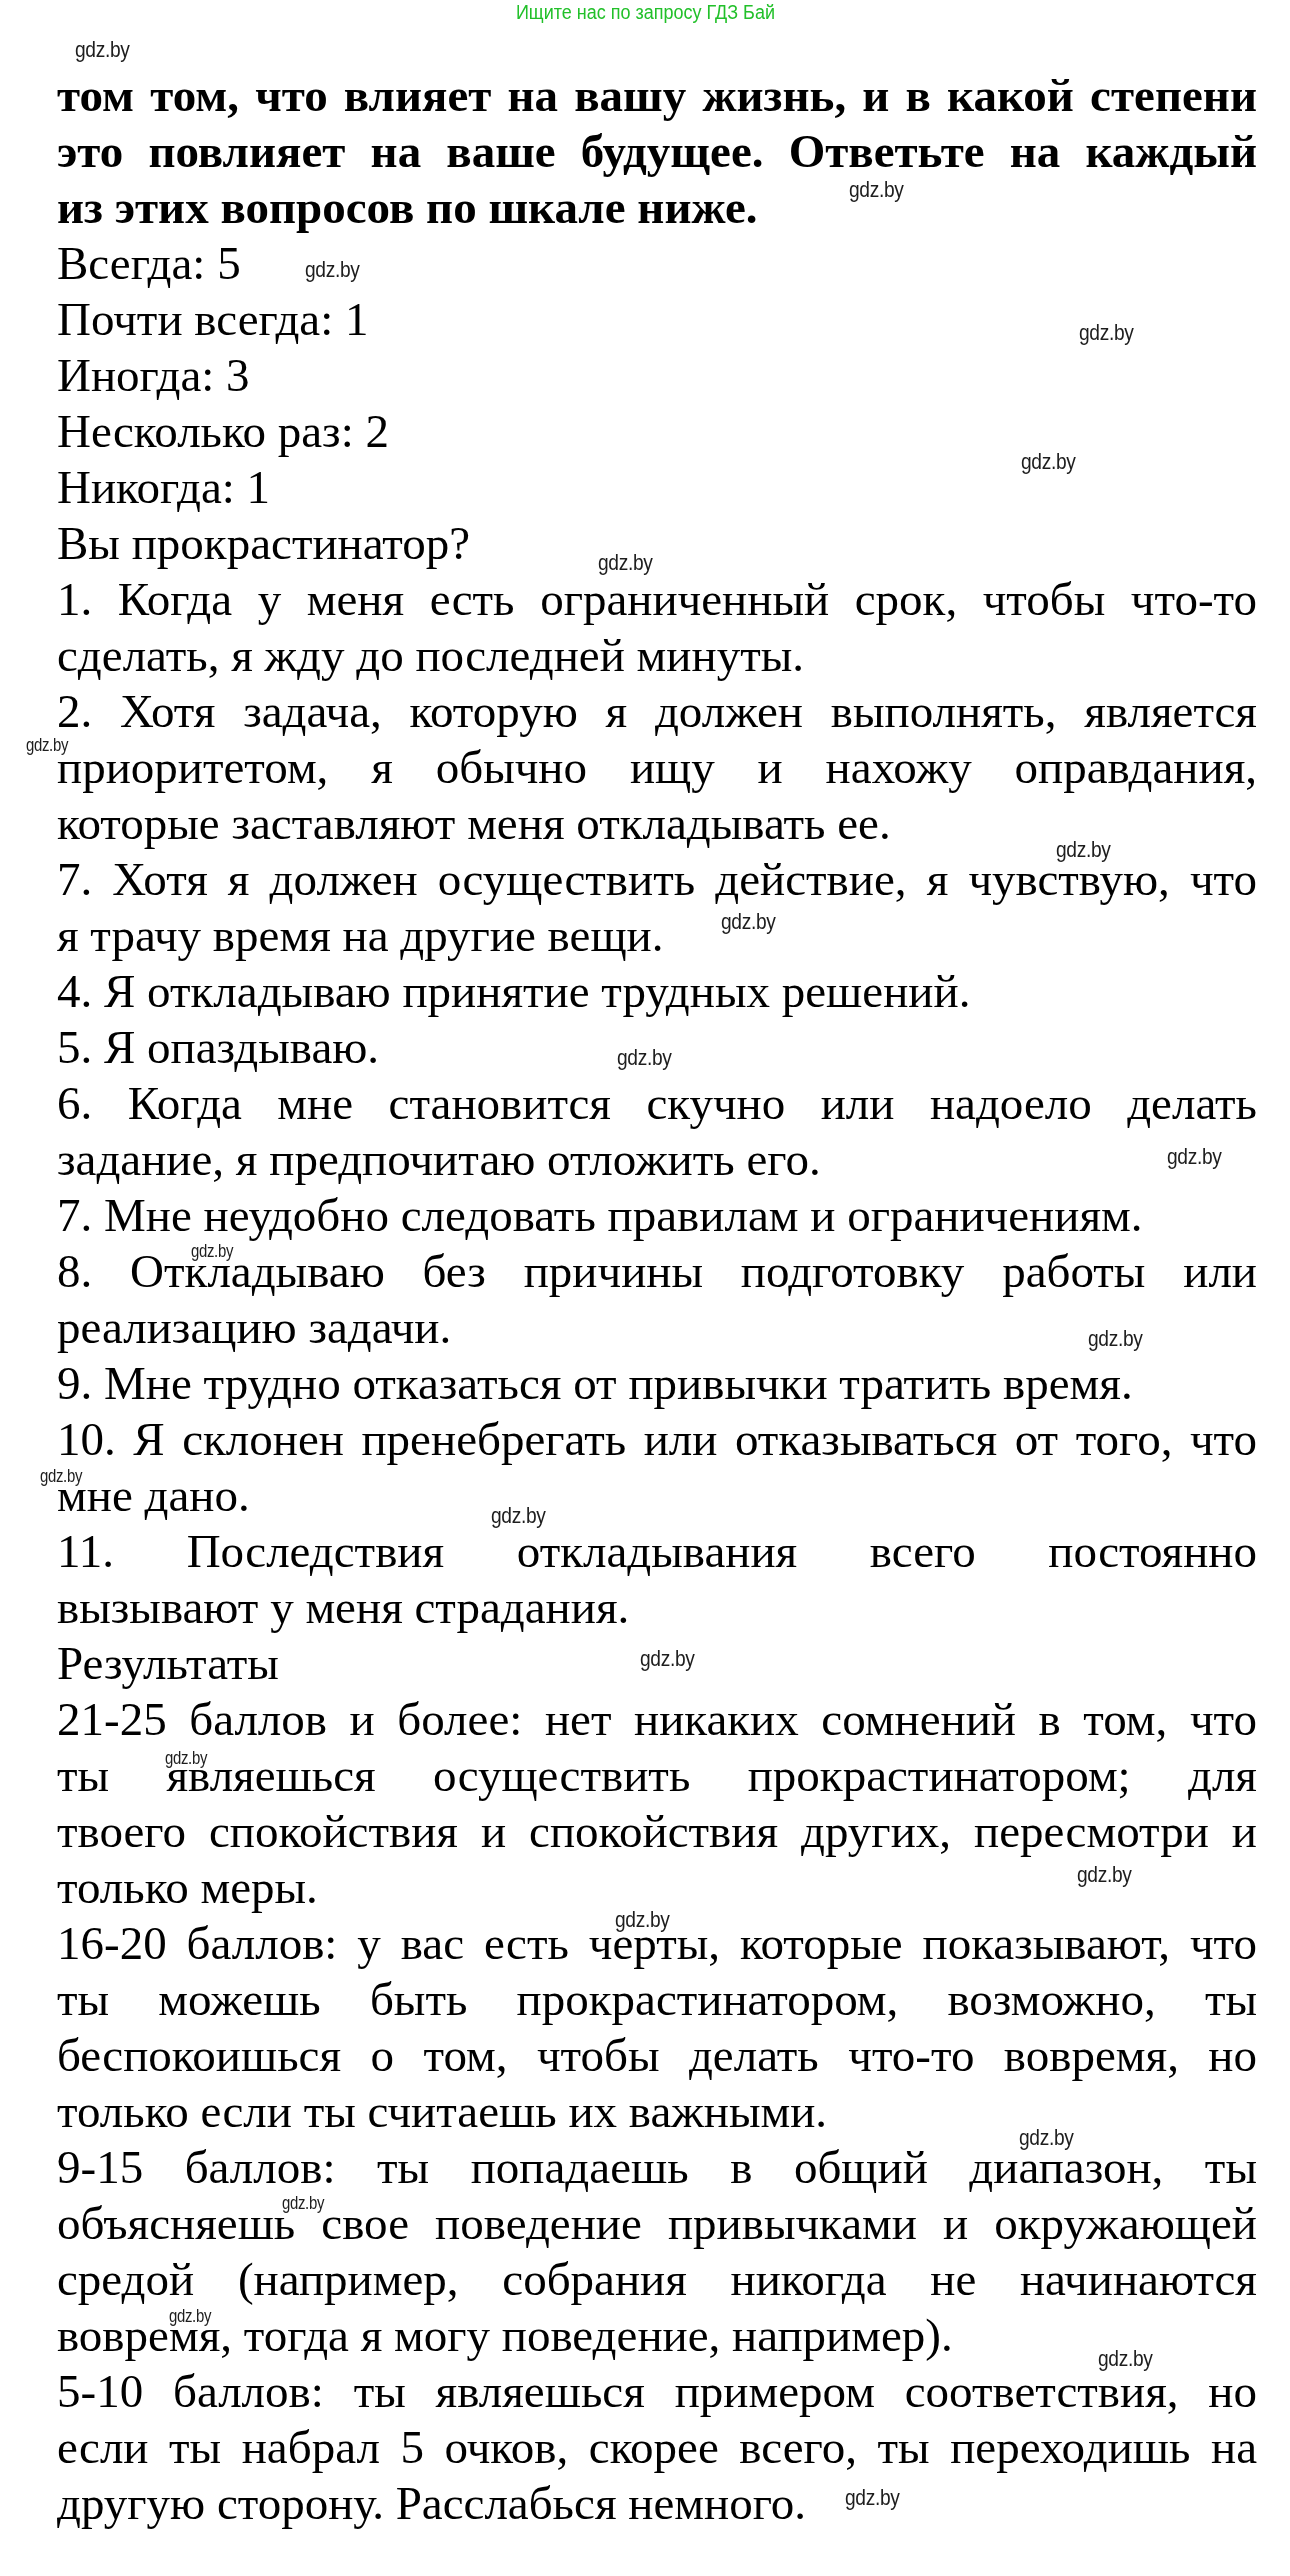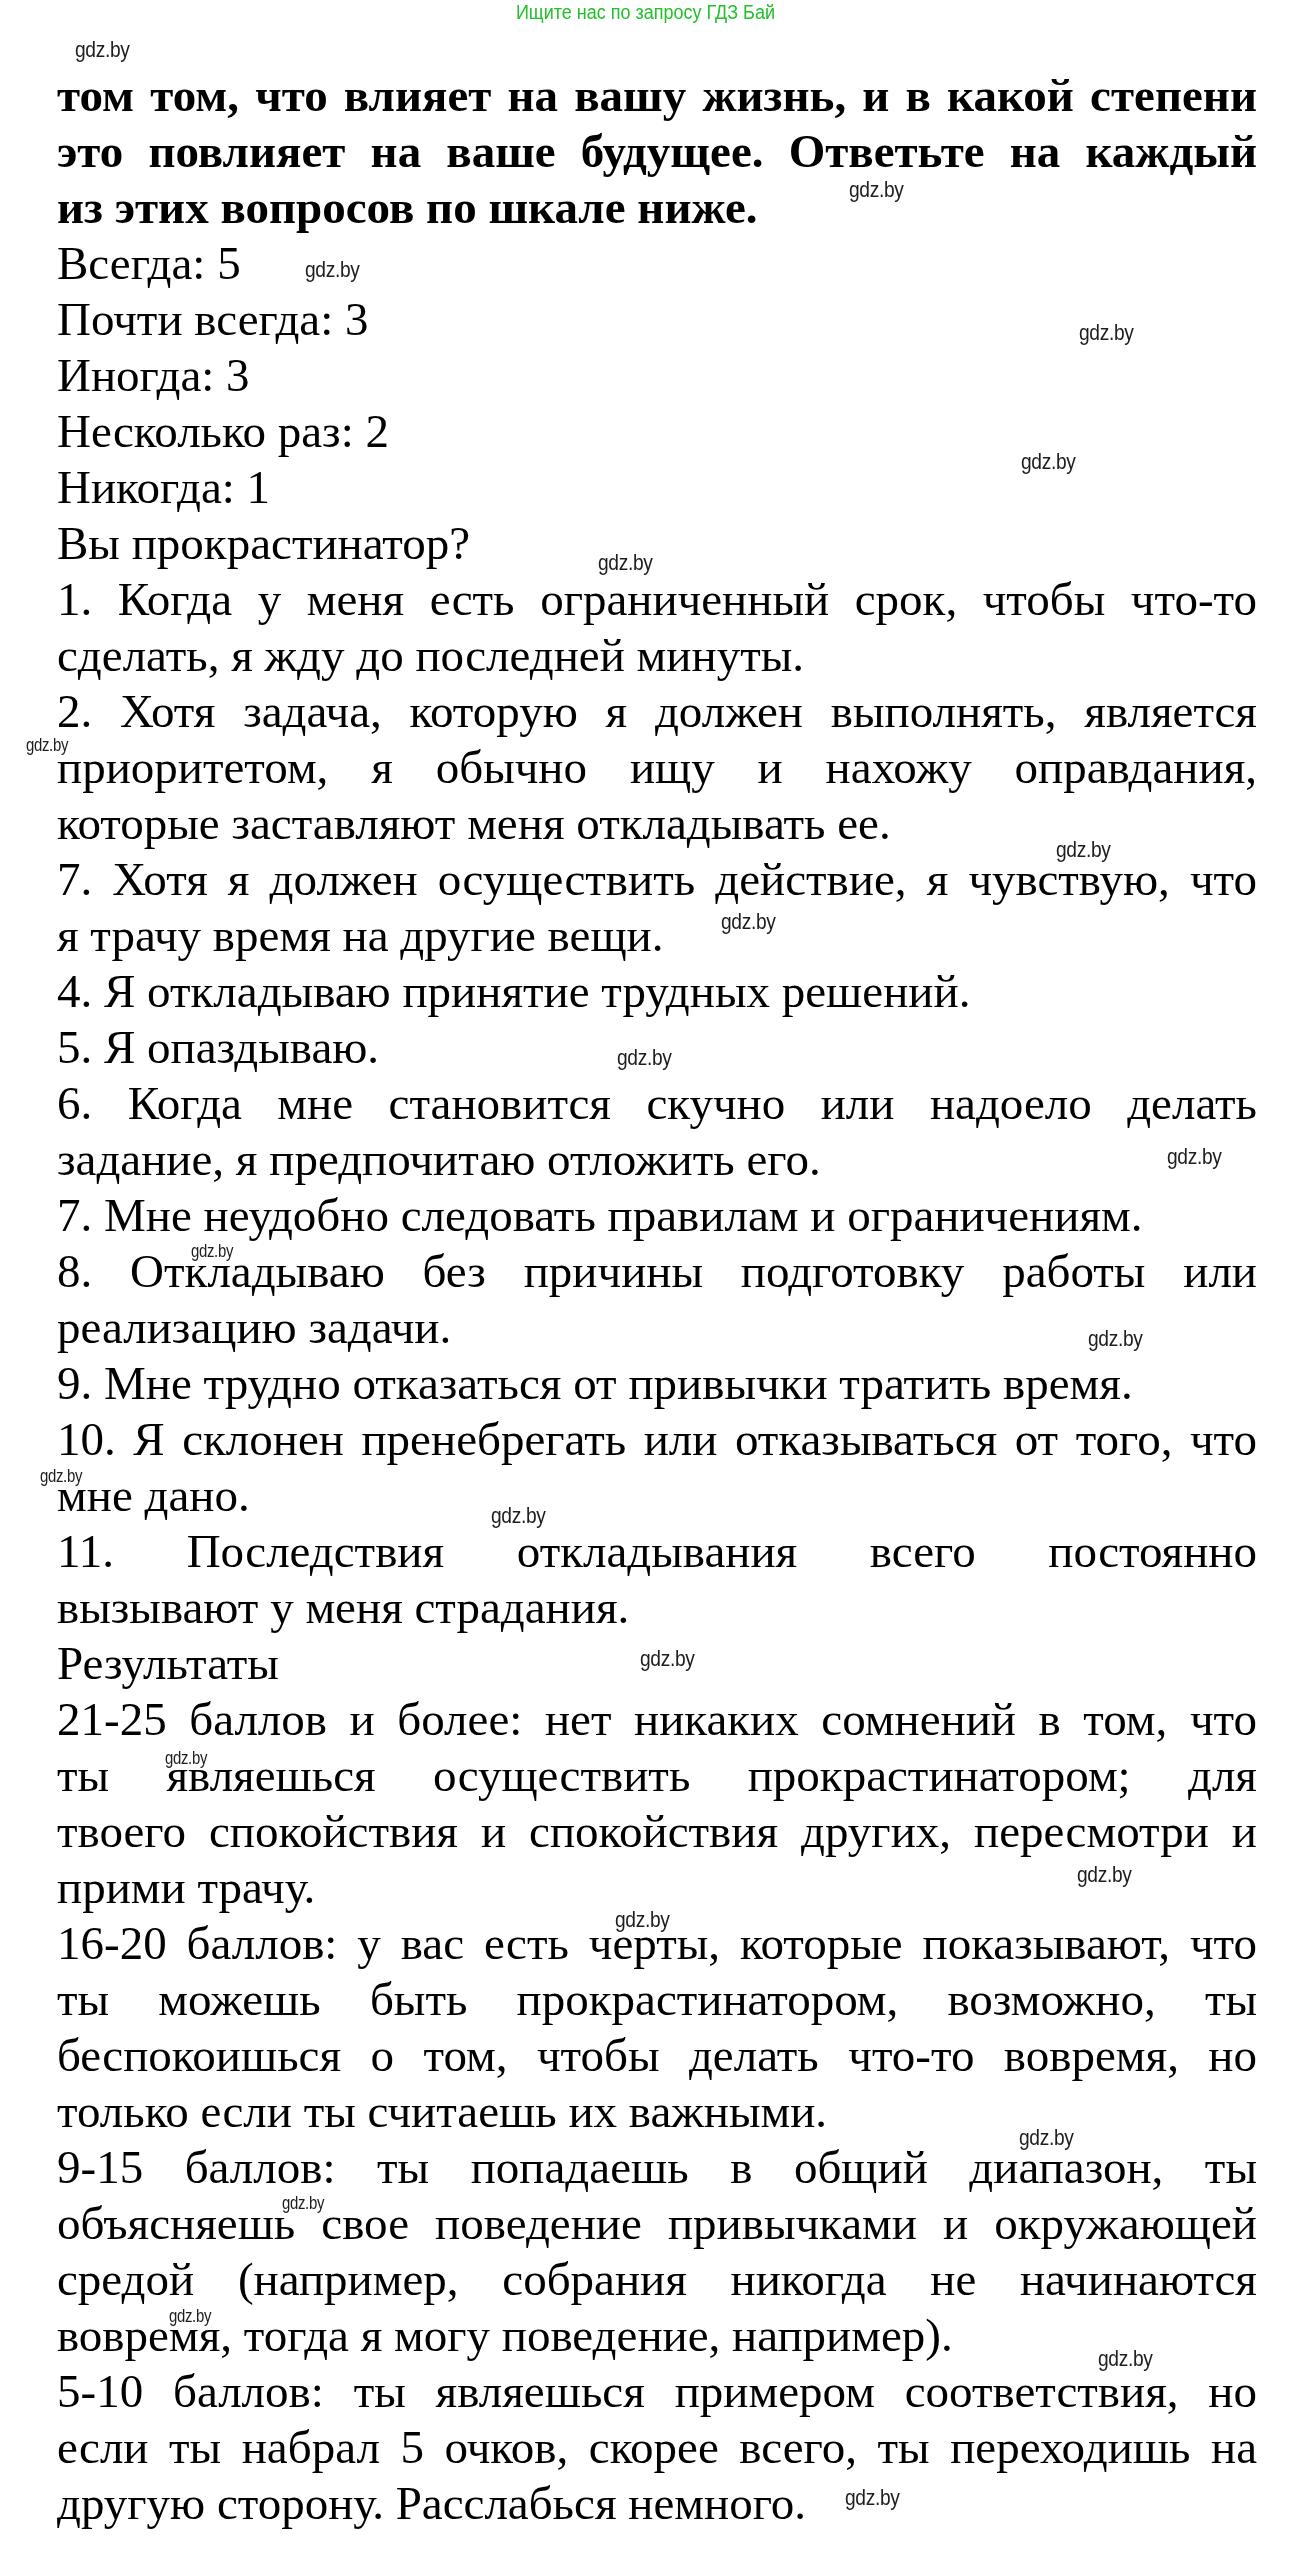--- a/index.html
+++ b/index.html
@@ -36,21 +36,21 @@
 
 <div class="top-banner" style="color: rgb(34, 192, 42);">
   <span>Ищите нас по запросу ГДЗ Бай</span>
 </div>
 
 <div class="doc" id="doc">
     <div class="line j b">том том, что влияет на вашу жизнь, и в какой степени</div>
     <div class="line j b">это повлияет на ваше будущее. Ответьте на каждый</div>
     <div class="line b">из этих вопросов по шкале ниже.</div>
     <div class="line">Всегда: 5</div>
-    <div class="line">Почти всегда: 3</div>
+    <div class="line">Почти всегда: 1</div>
     <div class="line">Иногда: 3</div>
     <div class="line">Несколько раз: 2</div>
     <div class="line">Никогда: 1</div>
     <div class="line">Вы прокрастинатор?</div>
     <div class="line j">1. Когда у меня есть ограниченный срок, чтобы что-то</div>
     <div class="line">сделать, я жду до последней минуты.</div>
     <div class="line j">2. Хотя задача, которую я должен выполнять, является</div>
     <div class="line j">приоритетом, я обычно ищу и нахожу оправдания,</div>
     <div class="line">которые заставляют меня откладывать ее.</div>
     <div class="line j">7. Хотя я должен осуществить действие, я чувствую, что</div>
@@ -64,21 +64,21 @@
     <div class="line">реализацию задачи.</div>
     <div class="line">9. Мне трудно отказаться от привычки тратить время.</div>
     <div class="line j">10. Я склонен пренебрегать или отказываться от того, что</div>
     <div class="line">мне дано.</div>
     <div class="line j">11. Последствия откладывания всего постоянно</div>
     <div class="line">вызывают у меня страдания.</div>
     <div class="line">Результаты</div>
     <div class="line j">21-25 баллов и более: нет никаких сомнений в том, что</div>
     <div class="line j">ты являешься осуществить прокрастинатором; для</div>
     <div class="line j">твоего спокойствия и спокойствия других, пересмотри и</div>
-    <div class="line">прими трачу.</div>
+    <div class="line">только меры.</div>
     <div class="line j">16-20 баллов: у вас есть черты, которые показывают, что</div>
     <div class="line j">ты можешь быть прокрастинатором, возможно, ты</div>
     <div class="line j">беспокоишься о том, чтобы делать что-то вовремя, но</div>
     <div class="line">только если ты считаешь их важными.</div>
     <div class="line j">9-15 баллов: ты попадаешь в общий диапазон, ты</div>
     <div class="line j">объясняешь свое поведение привычками и окружающей</div>
     <div class="line j">средой (например, собрания никогда не начинаются</div>
     <div class="line">вовремя, тогда я могу поведение, например).</div>
     <div class="line j">5-10 баллов: ты являешься примером соответствия, но</div>
     <div class="line j">если ты набрал 5 очков, скорее всего, ты переходишь на</div>

